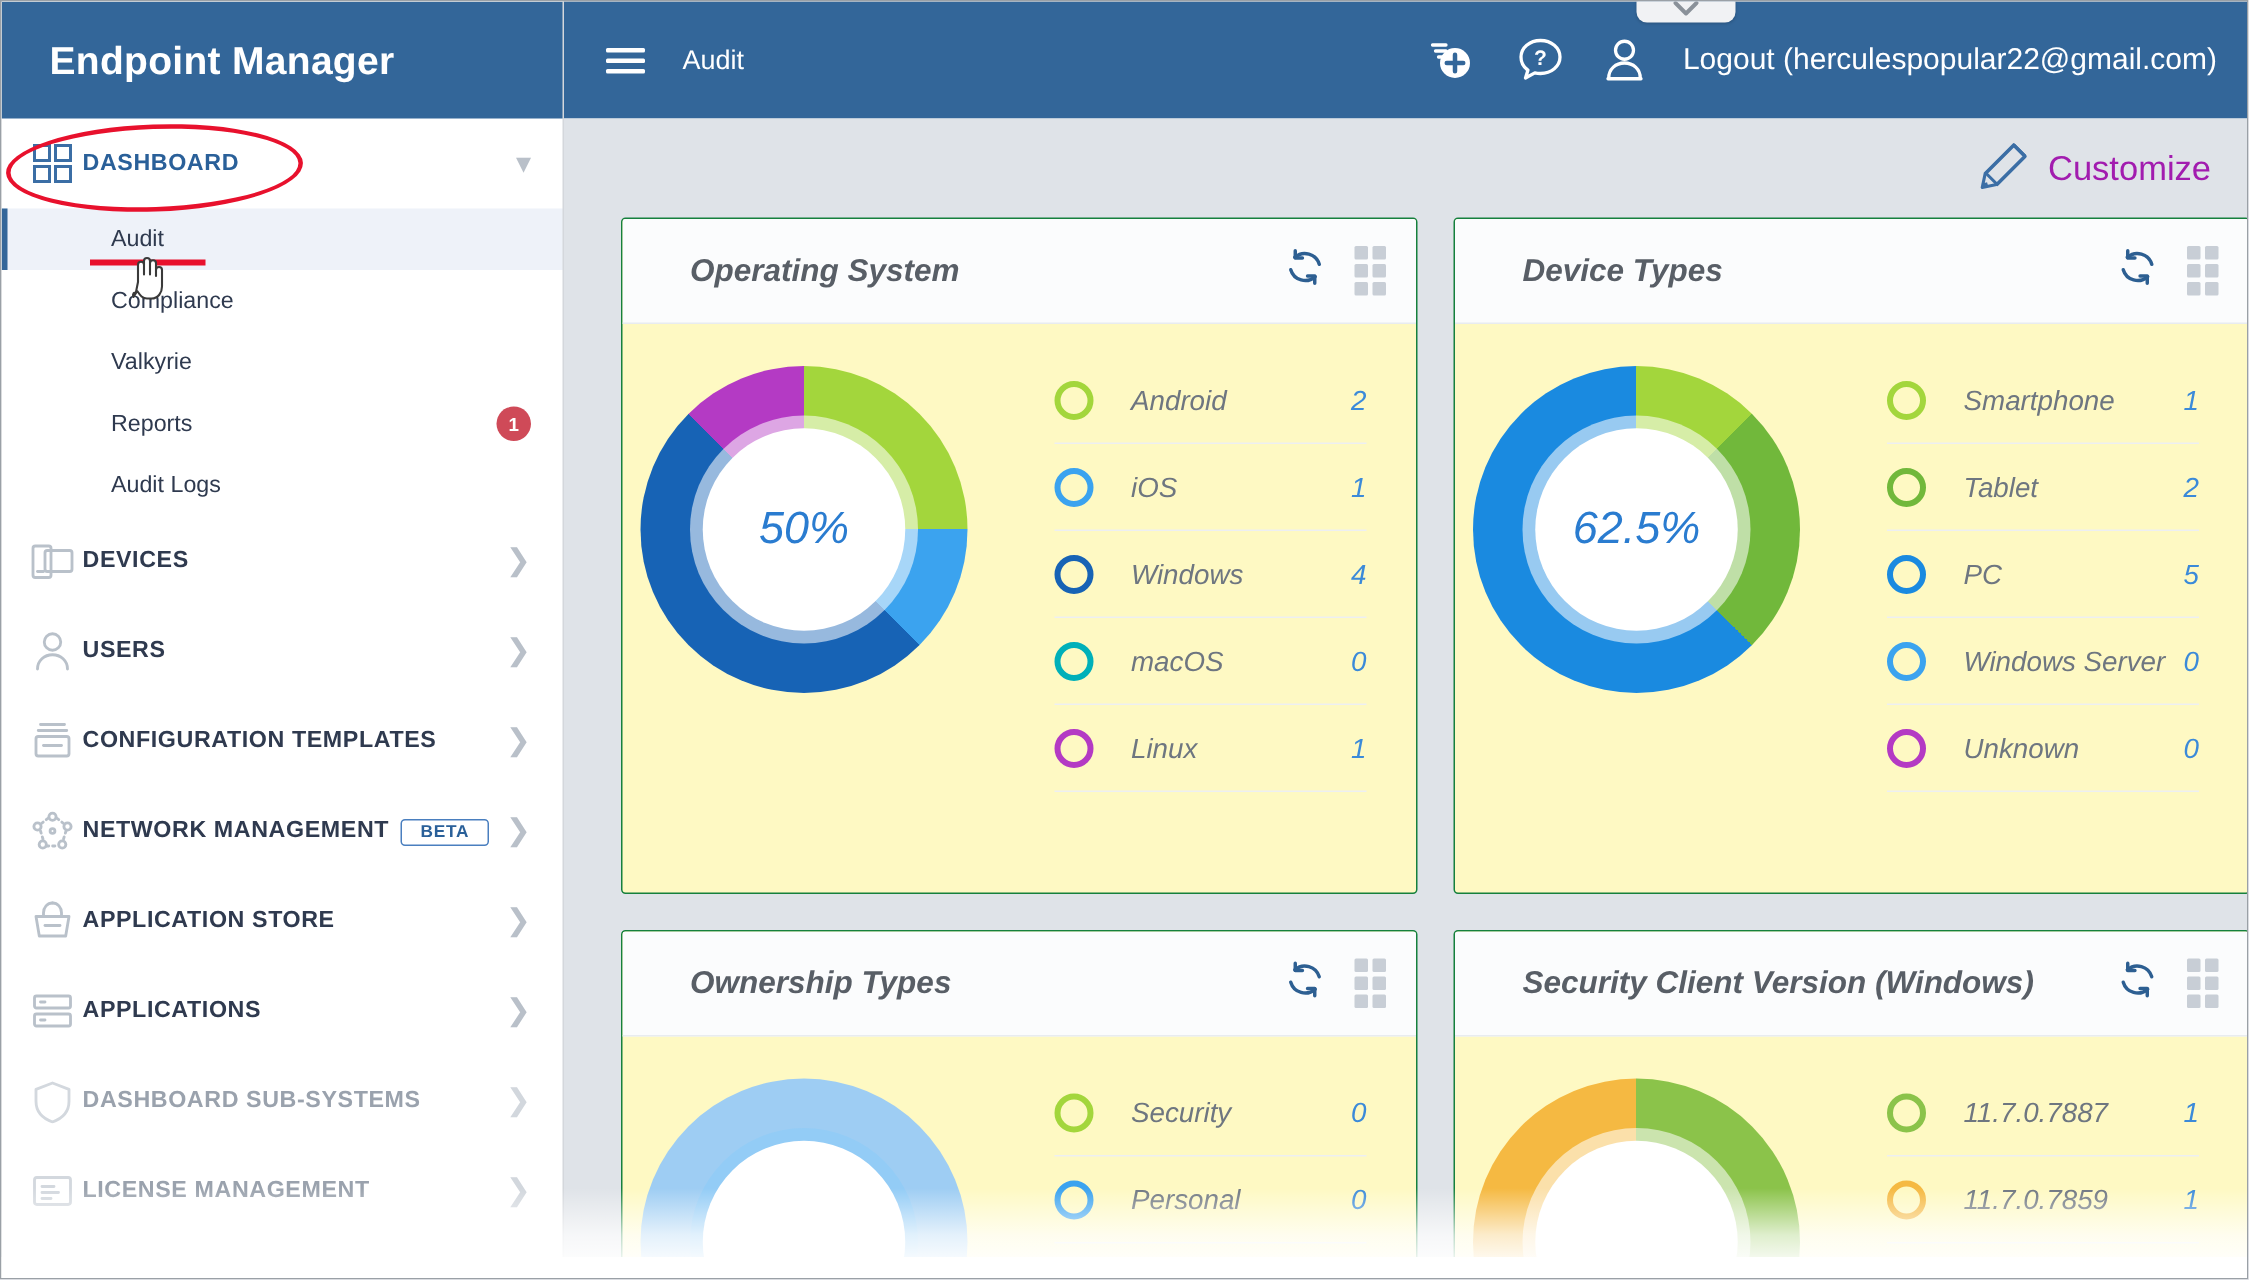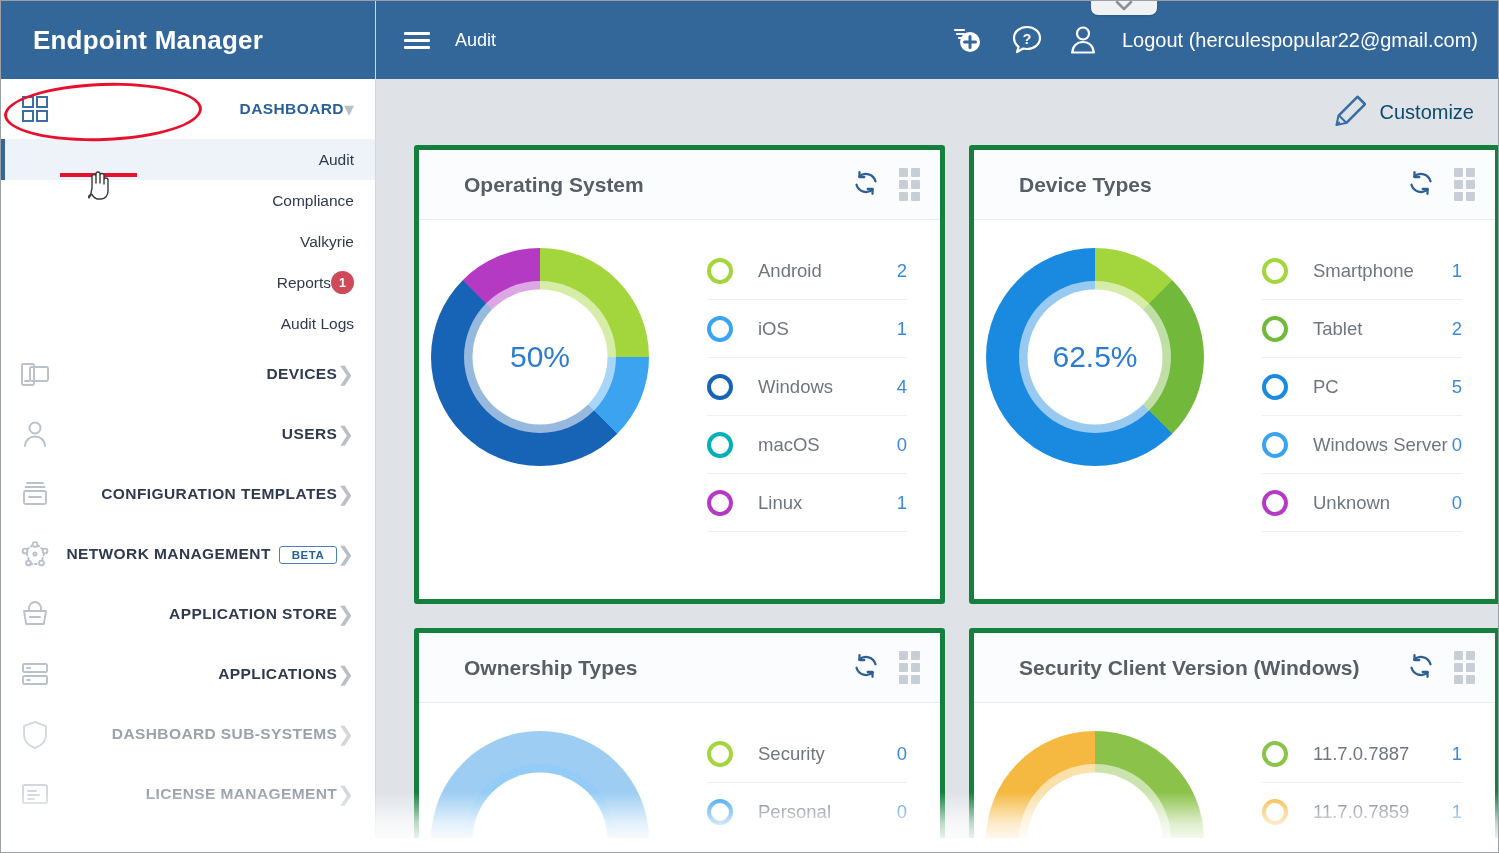--- a/index.html
+++ b/index.html
@@ -5,21 +5,21 @@
   html,body{margin:0;padding:0;}
   body{
     width:1499px;height:853px;overflow:hidden;
     font-family:"Liberation Sans", sans-serif;
     background:#ffffff;
     -webkit-font-smoothing:antialiased;
   }
   #app{position:relative;width:1499px;height:853px;overflow:hidden;border:1px solid #9aa0a6;box-sizing:border-box;}
 
   
-  #sidebar{position:absolute;left:0;top:0;width:375px;height:853px;background:#ffffff;overflow:hidden;text-align:right;}
+  #sidebar{position:absolute;left:0;top:0;width:375px;height:853px;background:#ffffff;overflow:hidden;}
   #brandbar{height:78px;background:#336699;display:flex;align-items:center;padding-left:32px;box-sizing:border-box;}
   #brandbar .brand{color:#ffffff;font-size:26px;font-weight:bold;letter-spacing:.2px;}
   #sideborder{position:absolute;left:374px;top:0;width:1px;height:853px;background:#d4d7dc;}
 
   .nav-section{height:60px;display:flex;align-items:center;padding:0 22px 0 14px;box-sizing:border-box;cursor:pointer;}
   .nav-section .ico{width:40px;flex:0 0 40px;display:flex;align-items:center;justify-content:center;}
   .nav-section .lbl{flex:1;font-size:15.5px;font-weight:bold;color:#2f3a4f;letter-spacing:.4px;}
   .nav-section .lbl.blue{color:#2a6099;}
   .nav-section .lbl.dim{color:#9aa2ad;}
   .chev{color:#b9c0c9;font-size:20px;line-height:1;}
@@ -51,24 +51,24 @@
   #topright .uname{color:#fff;font-size:20px;white-space:nowrap;}
   .tb-ico{cursor:pointer;display:flex;align-items:center;}
   #collapse-tab{position:absolute;left:748px;top:-16px;transform:translateX(-50%);width:66px;height:30px;
                 background:#f1f2f4;border-radius:0 0 7px 7px;display:flex;align-items:flex-end;justify-content:center;
                 padding-bottom:3px;box-sizing:border-box;z-index:30;cursor:pointer;box-shadow:0 1px 2px rgba(0,0,0,.15);}
 
   
   #main{position:absolute;left:375px;top:78px;width:1124px;height:775px;background:#dfe3e8;overflow:hidden;}
   #custrow{height:66px;display:flex;align-items:center;justify-content:flex-end;padding-right:26px;box-sizing:border-box;}
   #customize{display:flex;align-items:center;gap:10px;cursor:pointer;}
-  #customize .ctext{font-size:20px;color:#0c4a6e;}
+  #customize .ctext{font-size:23px;color:#a21caf;}
 
   #grid{display:grid;grid-template-columns:1fr 1fr;gap:24px 24px;padding:0 0 0 38px;box-sizing:border-box;}
-  .card{background:#ffffff;border:5px solid #15803d;border-radius:3px;overflow:hidden;}
+  .card{background:#fef9c3;border:1px solid #15803d;border-radius:3px;overflow:hidden;font-style:italic;}
   .card-hd{height:70px;background:#fbfcfd;border-bottom:1px solid #e8ecf0;display:flex;align-items:center;
            padding:0 20px 0 45px;box-sizing:border-box;}
   .card-hd .t{flex:1;font-size:21px;font-weight:bold;color:#585e66;}
   .hd-icons{display:flex;align-items:center;gap:18px;}
   .grip{display:grid;grid-template-columns:repeat(2,9px);grid-template-rows:repeat(3,9px);gap:3px;cursor:grab;}
   .grip i{background:#c8ced6;display:block;border-radius:1px;}
 
   .card-bd{display:flex;align-items:flex-start;padding:22px 0 20px 0;height:379px;box-sizing:border-box;}
   .donut-wrap{width:276px;flex:0 0 276px;display:flex;align-items:flex-start;justify-content:flex-start;padding-top:6px;padding-left:12px;}
   .donut{position:relative;width:218px;height:218px;border-radius:50%;}

